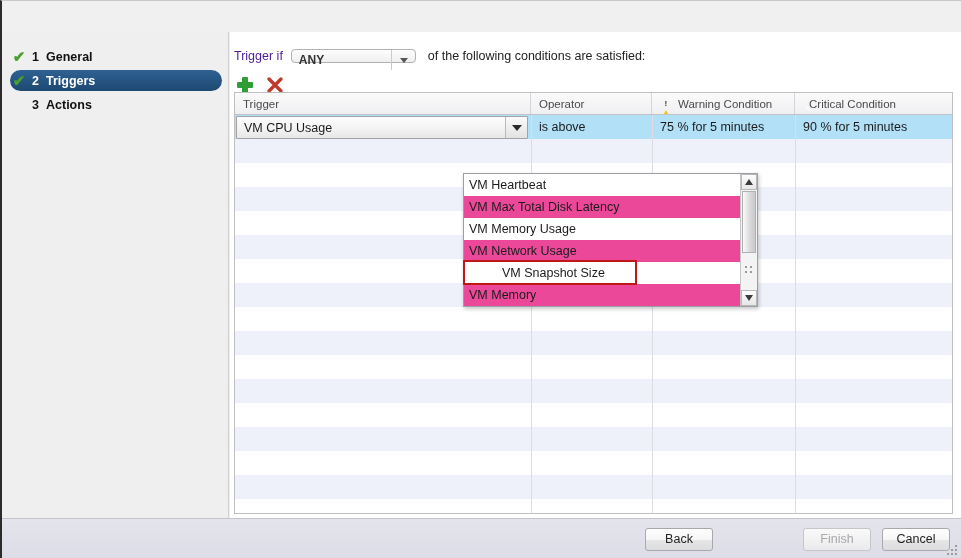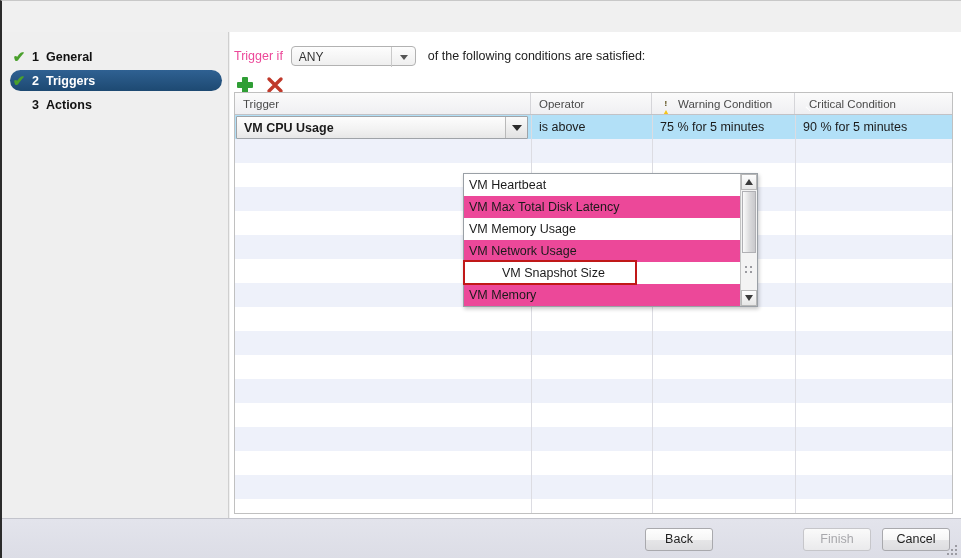--- a/index.html
+++ b/index.html
@@ -140,31 +140,32 @@
 
   .triggerif-row {
     position: absolute;
     left: 4px; top: 12px;
     height: 24px;
     display: flex;
     align-items: center;
   }
   .triggerif-label {
     font-size: 12.5px;
-    color: #ec4899;
+    color: #4c1d95;
     margin-right: 8px;
   }
   .combo-small {
-    width: 125px; height: 20px;
+    width: 125px; height: 14px;
     border: 1px solid #b2b2b2;
     background: linear-gradient(to bottom,#fdfdfd,#efefef);
     border-radius: 4px;
     position: relative;
     box-sizing: border-box;
     cursor: pointer;
+    font-weight: bold;
   }
   .combo-small .val {
     position: absolute;
     left: 7px; top: 3px;
     font-size: 12px;
     color: #333;
   }
   .combo-small .arrowbox {
     position: absolute;
     right: 0; top: 0;
@@ -530,21 +531,21 @@
                   <text x="5" y="7.6" text-anchor="middle" font-size="8" font-weight="bold" fill="#ffffff" font-family="Liberation Sans, sans-serif">!</text>
                 </svg></span></span>
             <span>Critical Condition</span>
           </div>
         </div>
       <div class="rowsarea" id="rowsarea">
           <div class="trow sel" style="top: 0px;">
             <div class="cellsep" style="left: 296px;"></div>
             <div class="cellsep" style="left: 417px;"></div>
             <div class="cellsep" style="left: 560px;"></div>
-            <div class="cell-combo" style="width: 292px; font-weight: bold;">
+            <div class="cell-combo" style="width: 292px;">
               <span class="cval">VM CPU Usage</span>
               <span class="cbtn"></span>
             </div>
             <div class="cell" style="left: 296px; width: 121px;">is above</div>
             <div class="cell" style="left: 417px; width: 143px;">75 % for 5 minutes</div>
             <div class="cell" style="left: 560px; width: 157px;">90 % for 5 minutes</div>
           </div>
           <div class="trow even" style="top: 24px;">
             <div class="cellsep" style="left: 296px;"></div>
             <div class="cellsep" style="left: 417px;"></div>

